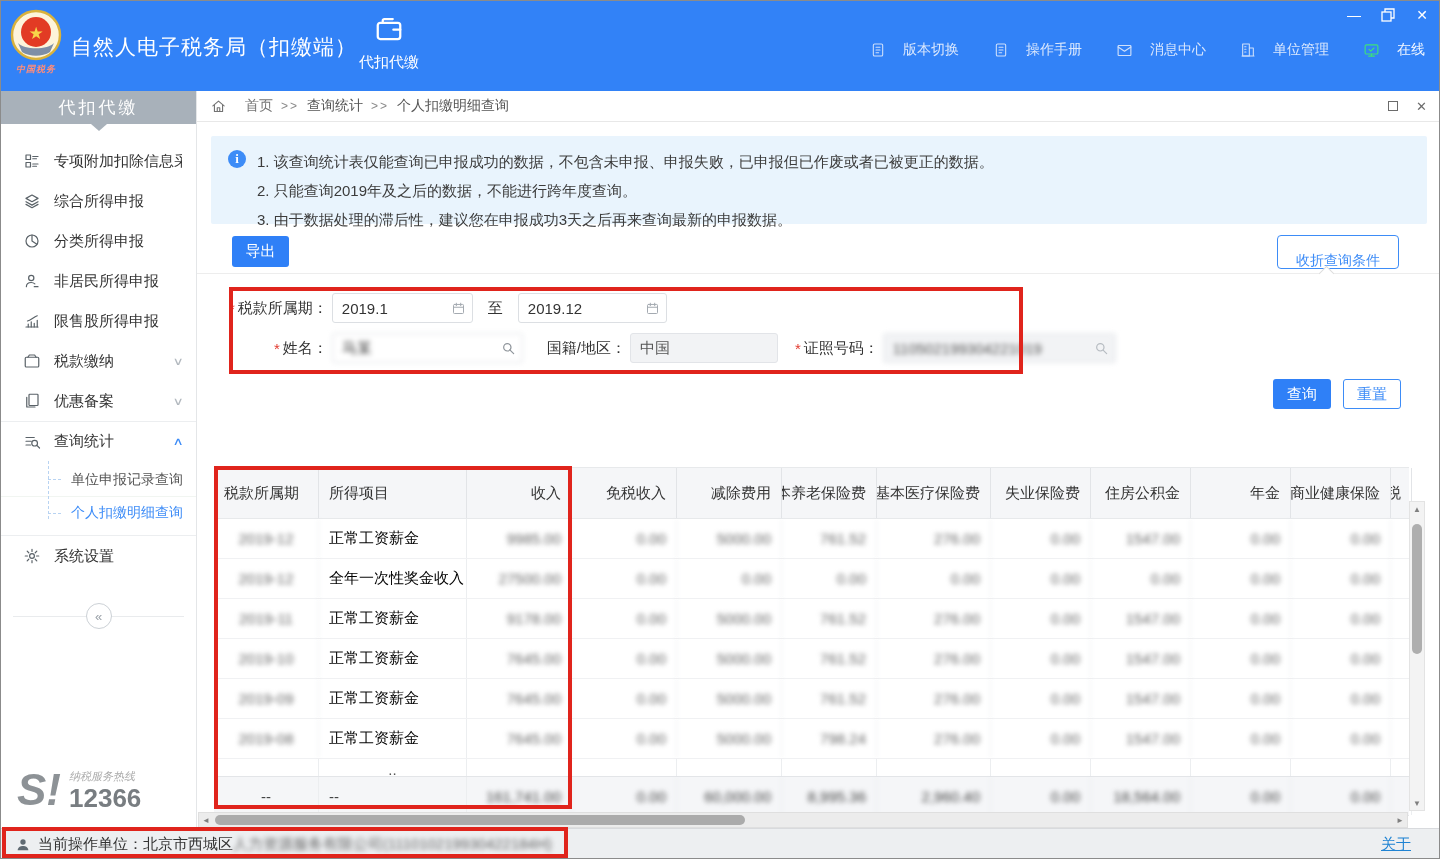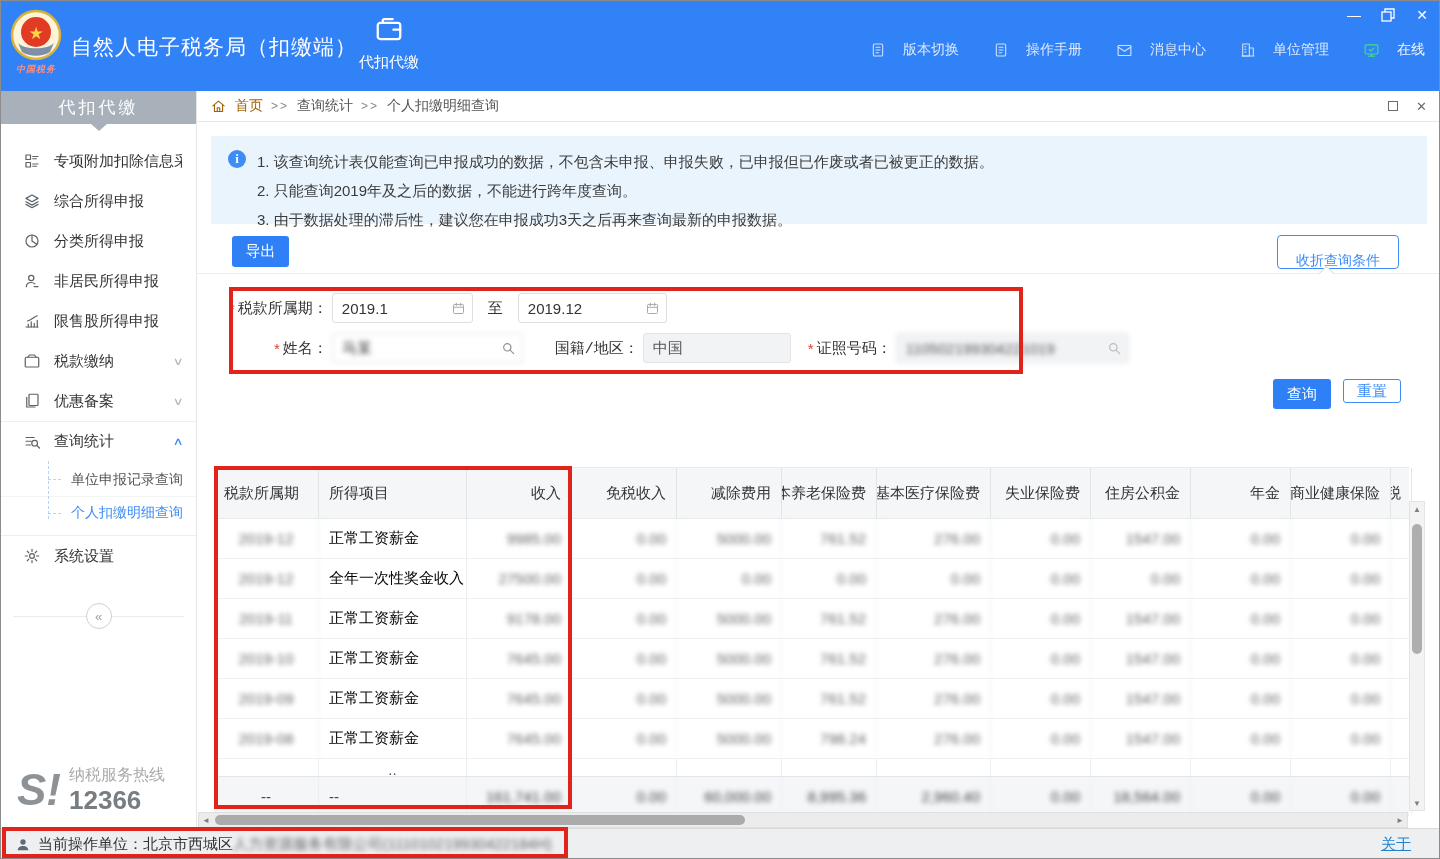--- a/index.html
+++ b/index.html
@@ -40,46 +40,46 @@
   .s-sub::before{content:'';position:absolute;left:47px;top:0;bottom:16px;border-left:1px dashed #b8d3f2;}
   .s-sub-item{height:33px;display:flex;align-items:center;padding-left:47px;font-size:14px;color:#555;cursor:pointer;}
   .s-sub-item::before{content:'';display:inline-block;width:13px;border-top:1px dashed #b8d3f2;margin-right:10px;}
   .s-sub-item.act{color:#3d8cf7;}
   .s-sub-item + .s-sub-item{border-top:1px solid #f1f5f1;}
   .collapse-row{position:relative;height:28px;margin-top:26px;}
   .collapse-row::before{content:'';position:absolute;left:12px;right:12px;top:14px;border-top:1px solid #e9ebed;}
   .collapse-btn{position:absolute;left:50%;top:1px;transform:translateX(-50%);width:26px;height:26px;border:1px solid #ccd1d6;border-radius:50%;background:#fff;color:#9aa1a8;font-size:13px;display:flex;align-items:center;justify-content:center;cursor:pointer;}
   .hotline{position:absolute;left:16px;bottom:14px;display:flex;align-items:center;gap:8px;}
   .slogo{font-size:44px;font-weight:bold;color:#8d9296;font-style:italic;line-height:48px;}
-  .hl-label{font-size:16px;color:#ababab;}
+  .hl-label{font-size:11px;color:#ababab;font-style:italic;}
   .hl-number{font-size:26px;font-weight:bold;color:#787d81;line-height:28px;}
 
   
   .content{position:absolute;left:196px;top:90px;width:1244px;height:737px;background:#fff;}
   .crumbbar{height:31px;border-bottom:1px solid #e8e8e8;display:flex;align-items:center;padding:0 14px;font-size:14px;color:#666;}
-  .crumb-home{display:flex;align-items:center;gap:9px;color:#a16207;cursor:pointer;}
+  .crumb-home{display:flex;align-items:center;gap:19px;color:#737373;cursor:pointer;}
   .crumb-sep{margin:0 8px;color:#8a8a8a;font-size:12px;letter-spacing:2px;}
   .crumb-item{color:#555;}
   .page-ctrl{position:absolute;right:14px;top:8px;display:flex;gap:18px;color:#6b6b6b;font-size:13px;}
   .page-ctrl .sq{width:10px;height:10px;border:1px solid #6b6b6b;margin-top:2px;}
   .notice{position:absolute;left:14px;top:45px;width:1216px;height:88px;background:#e9f4fd;border-radius:2px;padding:11px 10px 0 46px;}
   .info-ic{position:absolute;left:17px;top:14px;width:18px;height:18px;border-radius:50%;background:#3d8cf7;color:#fff;font-size:13px;font-weight:bold;font-family:"Liberation Serif",serif;display:flex;align-items:center;justify-content:center;}
   .nline{font-size:15px;color:#3c3c3c;line-height:29px;white-space:nowrap;}
   .btn-export{position:absolute;left:35px;top:145px;width:57px;height:31px;background:#2f80f7;border:none;border-radius:3px;color:#fff;font-size:15px;cursor:pointer;}
   .btn-collapse{position:absolute;right:42px;top:144px;height:30px;padding:16px 18px;background:#fff;border:1px solid #3d8cf7;border-radius:4px;color:#3d8cf7;font-size:14px;cursor:pointer;}
   .divider{position:absolute;left:0;right:0;top:182px;border-top:1px solid #ededed;}
   .notch{position:absolute;left:1124px;top:177px;width:11px;height:11px;background:#fff;border-left:1px solid #ddd;border-top:1px solid #ddd;transform:rotate(45deg);}
   .frow{position:absolute;display:flex;align-items:center;font-size:15px;color:#333;}
   .req{color:#e23b30;margin-right:3px;}
   .fld{position:relative;display:flex;align-items:center;}
   .fld input{height:30px;border:1px solid #dcdfe3;border-radius:3px;font-size:15px;color:#333;padding:0 28px 0 9px;outline:none;background:#fff;}
   .fld.dis input{background:#f2f3f5;border-color:#e2e4e8;color:#555;}
   .fld .ric{position:absolute;right:7px;color:#a4aab1;}
   .btn-query{position:absolute;right:110px;top:288px;width:58px;height:30px;background:#2f80f7;border:none;border-radius:3px;color:#fff;font-size:15px;cursor:pointer;}
-  .btn-reset{position:absolute;right:40px;top:288px;width:58px;height:24px;background:#fff;border:1px solid #3d8cf7;border-radius:3px;color:#3d8cf7;font-size:15px;cursor:pointer;}
+  .btn-reset{position:absolute;right:40px;top:288px;width:58px;height:30px;background:#fff;border:1px solid #3d8cf7;border-radius:3px;color:#3d8cf7;font-size:15px;cursor:pointer;}
   .tabs{position:absolute;left:38px;top:336px;display:flex;gap:27px;}
   .tab{font-size:15px;color:#333;padding:0 2px 9px;border-bottom:2px solid #c8cbd0;cursor:pointer;white-space:nowrap;}
   .tab.active{color:#3d8cf7;border-bottom-color:#3d8cf7;}
 
   
   .grid{position:absolute;left:17px;top:376px;width:1195px;}
   .grow{display:grid;height:40px;}
   .grow>div{display:flex;align-items:center;padding:0 10px;border-right:1px solid #eceef0;font-size:15px;white-space:nowrap;overflow:hidden;}
   .ghead{height:52px;background:#f5f6f8;border-top:1px solid #e7e9eb;border-bottom:1px solid #e7e9eb;}
   .ghead>div{border-right:1px solid #e2e4e7;color:#333;}
@@ -372,21 +372,21 @@
       <span>姓名：</span>
       <span class="fld" style="margin-left:4px;">
         <input class="bl" style="width: 191px;" value="马某">
         <span class="ric ic" style="color:#8f959b;">
           <svg width="16" height="16" viewBox="0 0 24 24" fill="none" stroke="currentColor" stroke-width="1.8" stroke-linecap="round">
               <circle cx="11" cy="11" r="5.5"></circle>
               <path d="M15.5 15.5L20.5 20.5"></path>
             </svg>
         </span>
       </span>
-      <span style="margin-left:32px;font-family:Liberation Mono, monospace;">国籍/地区：</span>
+      <span style="margin-left:24px;">国籍/地区：</span>
       <span class="fld dis" style="margin-left:4px;">
         <input style="width: 148px;" disabled="" value="中国">
       </span>
       <span class="req" style="margin-left:17px;">*</span>
       <span>证照号码：</span>
       <span class="fld dis" style="margin-left:4px;">
         <input class="bl" style="width: 233px;" value="110502199304221019">
         <span class="ric ic" style="color:#b7bcc2;">
           <svg width="16" height="16" viewBox="0 0 24 24" fill="none" stroke="currentColor" stroke-width="1.8" stroke-linecap="round">
               <circle cx="11" cy="11" r="5.5"></circle>

